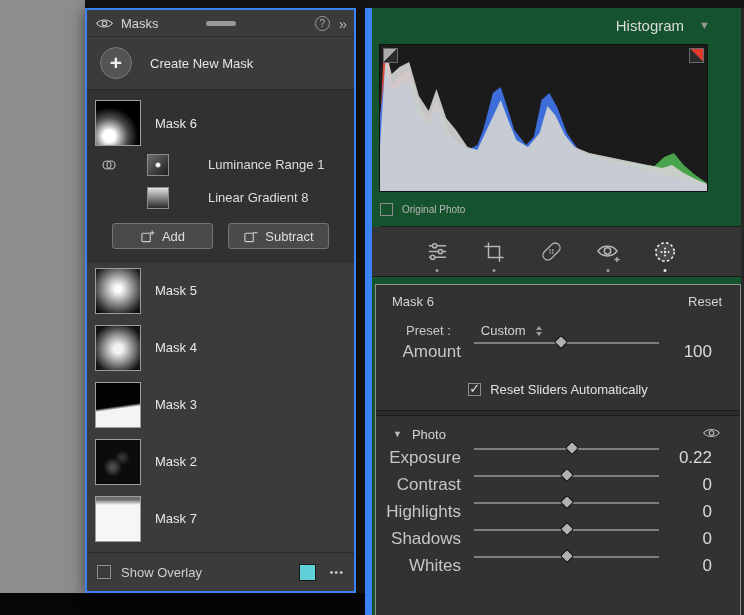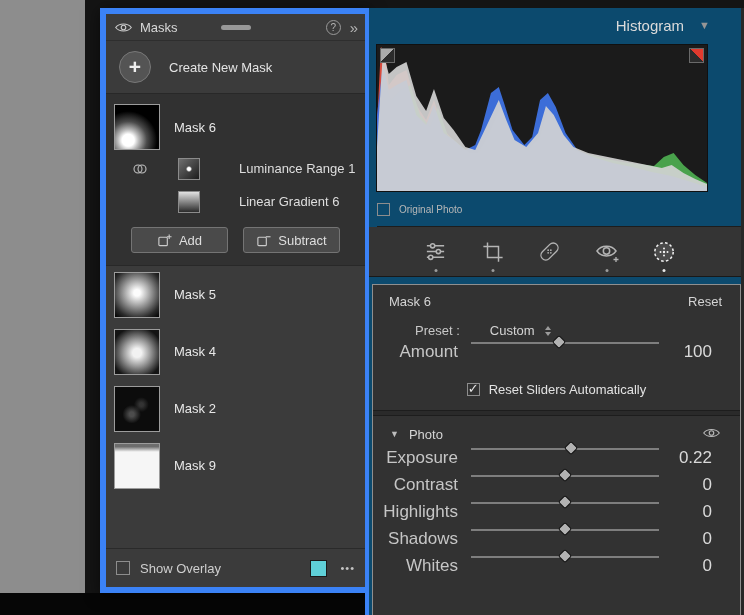--- a/index.html
+++ b/index.html
@@ -9,22 +9,22 @@
     background:#141414; font-family:"Liberation Sans", sans-serif;
     -webkit-font-smoothing:antialiased;
   }
   
   .photo-bg { position:absolute; left:0; top:0; width:85px; height:593px; background:#8d8d8d; }
   .filmstrip { position:absolute; left:0; top:593px; width:365px; height:22px; background:#060606; }
 
   
   .masks-panel {
     position:absolute; left:85px; top:8px; width:271px; height:585px;
-    background:#3b3b3b; border:6px solid #3b82f6; box-shadow:0 2px 14px rgba(0,0,0,.55);
-    display:flex; flex-direction:column; color:#d8d8d8;margin-left:15px;
+    background:#3b3b3b; border:2px solid #3b82f6; box-shadow:0 2px 14px rgba(0,0,0,.55);
+    display:flex; flex-direction:column; color:#d8d8d8;
   }
   .masks-header { height:27px; flex:0 0 27px; display:flex; align-items:center; padding:0 9px; position:relative; border-bottom:1px solid #2e2e2e; }
   .masks-title { font-size:13px; color:#d8d8d8; margin-left:8px; }
   .drag-pill { position:absolute; left:50%; top:11px; transform:translateX(-50%); width:30px; height:5px; border-radius:3px; background:#989898; }
   .help-circle { margin-left:auto; width:15px; height:15px; border-radius:50%; border:1px solid #9a9a9a; color:#b5b5b5; font-size:10px; line-height:13px; text-align:center; }
   .chevrons { color:#b5b5b5; font-size:15px; margin-left:9px; letter-spacing:-2px; }
 
   .create-row { height:52px; flex:0 0 52px; display:flex; align-items:center; padding:0 13px; }
   .plus-circle { width:32px; height:32px; border-radius:50%; background:#545454; border:1px solid #787878; color:#efefef; font-size:21px; line-height:29px; text-align:center; font-weight:bold; }
   .create-label { margin-left:18px; font-size:13px; color:#e4e4e4; }
@@ -33,42 +33,42 @@
   .mask-row { display:flex; align-items:center; padding:2px 8px; }
   .thumb { width:46px; height:46px; border:1px solid #9c9c9c; flex:0 0 46px; }
   .thumb.m6 { background:#000; background-image:radial-gradient(circle at 30% 80%, #ffffff 0 13%, #bdbdbd 22%, #4a4a4a 40%, #000 62%); }
   .thumb.m5 { background:#000; background-image:radial-gradient(circle at 50% 45%, #fcfcfc 0 10%, #b9b9b9 32%, #2a2a2a 78%, #000 100%); }
   .thumb.m4 { background:#000; background-image:radial-gradient(circle at 50% 52%, #f2f2f2 0 14%, #9a9a9a 42%, #141414 82%); }
   .thumb.m3 { background:linear-gradient(172deg, #020202 0 52%, #f4f4f4 58% 100%); }
   .thumb.m2 { background:#0c0c0c; background-image:radial-gradient(ellipse at 38% 62%, #4c4c4c 0 6%, transparent 24%), radial-gradient(ellipse at 60% 40%, #333 0 5%, transparent 20%); }
   .thumb.m1 { background:linear-gradient(180deg, #6d6d6d 0 6%, #f6f6f6 18% 100%); }
   .mask-label { margin-left:14px; font-size:13px; color:#e8e8e8; }
 
-  .comp-row { display:flex; align-items:center; height:33px; padding-left:26px;gap:26px; }
+  .comp-row { display:flex; align-items:center; height:33px; padding-left:14px;gap:26px; }
   .badge-intersect { width:16px; height:16px; margin-right:4px; }
   .comp-icon { width:22px; height:22px; border:1px solid #8b8b8b; flex:0 0 22px; position:relative; }
   .comp-icon.lum { background:linear-gradient(135deg,#6f6f6f,#1c1c1c); }
   .comp-icon.lum::after { content:""; position:absolute; left:7px; top:7px; width:6px; height:6px; border-radius:50%; background:radial-gradient(circle,#fff 0 35%, transparent 75%); }
   .comp-icon.lin { background:linear-gradient(180deg,#e2e2e2,#2a2a2a); }
   .comp-indent { width:20px; flex:0 0 20px; }
   .comp-label { margin-left:13px; font-size:13px; color:#dedede; }
 
   .btn-row { display:flex; gap:15px; padding:9px 25px 2px; }
   .mask-btn { flex:1; height:26px; background:#4a4a4a; border:1px solid #747474; border-radius:3px; color:#dedede; font-size:13px; display:flex; align-items:center; justify-content:center; gap:7px; }
 
   .list-row { display:flex; align-items:center; height:57px; padding:0 8px; }
 
   .overlay-bar { margin-top:auto; height:39px; flex:0 0 39px; border-top:1px solid #2a2a2a; display:flex; align-items:center; padding:0 10px; }
   .checkbox { width:14px; height:14px; border:1px solid #8d8d8d; background:transparent; flex:0 0 14px; }
   .overlay-label { margin-left:10px; font-size:13px; color:#cfcfcf; }
   .swatch { margin-left:auto; width:17px; height:17px; border:1px solid #1a1a1a; }
   .dots-menu { margin-left:13px; color:#c4c4c4; font-size:11px; letter-spacing:1px; }
 
   
-  .right-panel { position:absolute; left:365px; top:8px; width:379px; height:607px; background:#0c4a6e; border-left:4px solid #3b82f6; display:flex; flex-direction:column; overflow:hidden; }
+  .right-panel { position:absolute; left:365px; top:8px; width:379px; height:607px; background:#14532d; border-left:7px solid #3b82f6; display:flex; flex-direction:column; overflow:hidden; }
   .histo-header { height:34px; flex:0 0 34px; display:flex; align-items:center; justify-content:flex-end; padding-right:34px; gap:15px; }
   .histo-title { font-size:15px; color:#dadada; }
   .histo-collapse { font-size:11px; color:#969696; }
 
   .histo-box { margin:2px 36px 0 7px; height:148px; background:#1b1b1b; border:1px solid #101010; position:relative; }
   .histo-box svg.graph { position:absolute; inset:0; width:100%; height:100%; }
   .clip-ind { position:absolute; top:3px; width:15px; height:15px; background:#2c2c2c; border:1px solid #6a6a6a; }
   .clip-ind.left { left:3px; background-image:linear-gradient(to bottom right, #ababab 0 49%, transparent 50%); }
   .clip-ind.right { right:3px; background-image:linear-gradient(to bottom left, #e03a2e 0 49%, transparent 50%); }
 
@@ -150,21 +150,21 @@
               <circle cx="10" cy="8" r="4"></circle>
           </svg>
         </span>
         <span class="comp-icon lum"></span>
         <span class="comp-label">Luminance Range 1</span>
       </div>
 
       <div class="comp-row">
         <span class="comp-indent"></span>
         <span class="comp-icon lin"></span>
-        <span class="comp-label">Linear Gradient 6</span>
+        <span class="comp-label">Linear Gradient 8</span>
       </div>
 
       <div class="btn-row">
         <div class="mask-btn">
           <svg width="15" height="15" viewBox="0 0 16 16" fill="none" stroke="#cccccc" stroke-width="1.2">
             <rect x="2" y="4.5" width="9" height="9" rx="1"></rect>
               <path d="M10.5 4 h5 M13 1.5 v5"></path>
           </svg>
           <span>Add</span>
         </div>
@@ -180,26 +180,30 @@
 
     <div class="list-row">
       <div class="thumb m5"></div>
       <span class="mask-label">Mask 5</span>
     </div>
     <div class="list-row">
       <div class="thumb m4"></div>
       <span class="mask-label">Mask 4</span>
     </div>
     <div class="list-row">
+      <div class="thumb m3"></div>
+      <span class="mask-label">Mask 3</span>
+    </div>
+    <div class="list-row">
       <div class="thumb m2"></div>
       <span class="mask-label">Mask 2</span>
     </div>
     <div class="list-row">
       <div class="thumb m1"></div>
-      <span class="mask-label">Mask 9</span>
+      <span class="mask-label">Mask 7</span>
     </div>
 
     <div class="overlay-bar">
       <span class="checkbox"></span>
       <span class="overlay-label">Show Overlay</span>
       <span class="swatch" style="background: rgb(95, 208, 216);"></span>
       <span class="dots-menu">•••</span>
     </div>
   </div>
 
@@ -277,21 +281,21 @@
     </div>
 
     <div class="mask-adjust">
 
       <div class="ma-head">
         <span>Mask 6</span>
         <span>Reset</span>
       </div>
 
       <div class="ma-preset">
-        <span style="margin-left:26px;">Preset :</span>
+        <span style="margin-left:14px;">Preset :</span>
         <span class="preset-value">Custom</span>
         <span class="stepper">
           <span class="tri-up"></span>
           <span class="tri-down"></span>
         </span>
       </div>
 
       <div class="slider-row ma-amount">
         <span class="slider-label">Amount</span>
         <span class="track">

